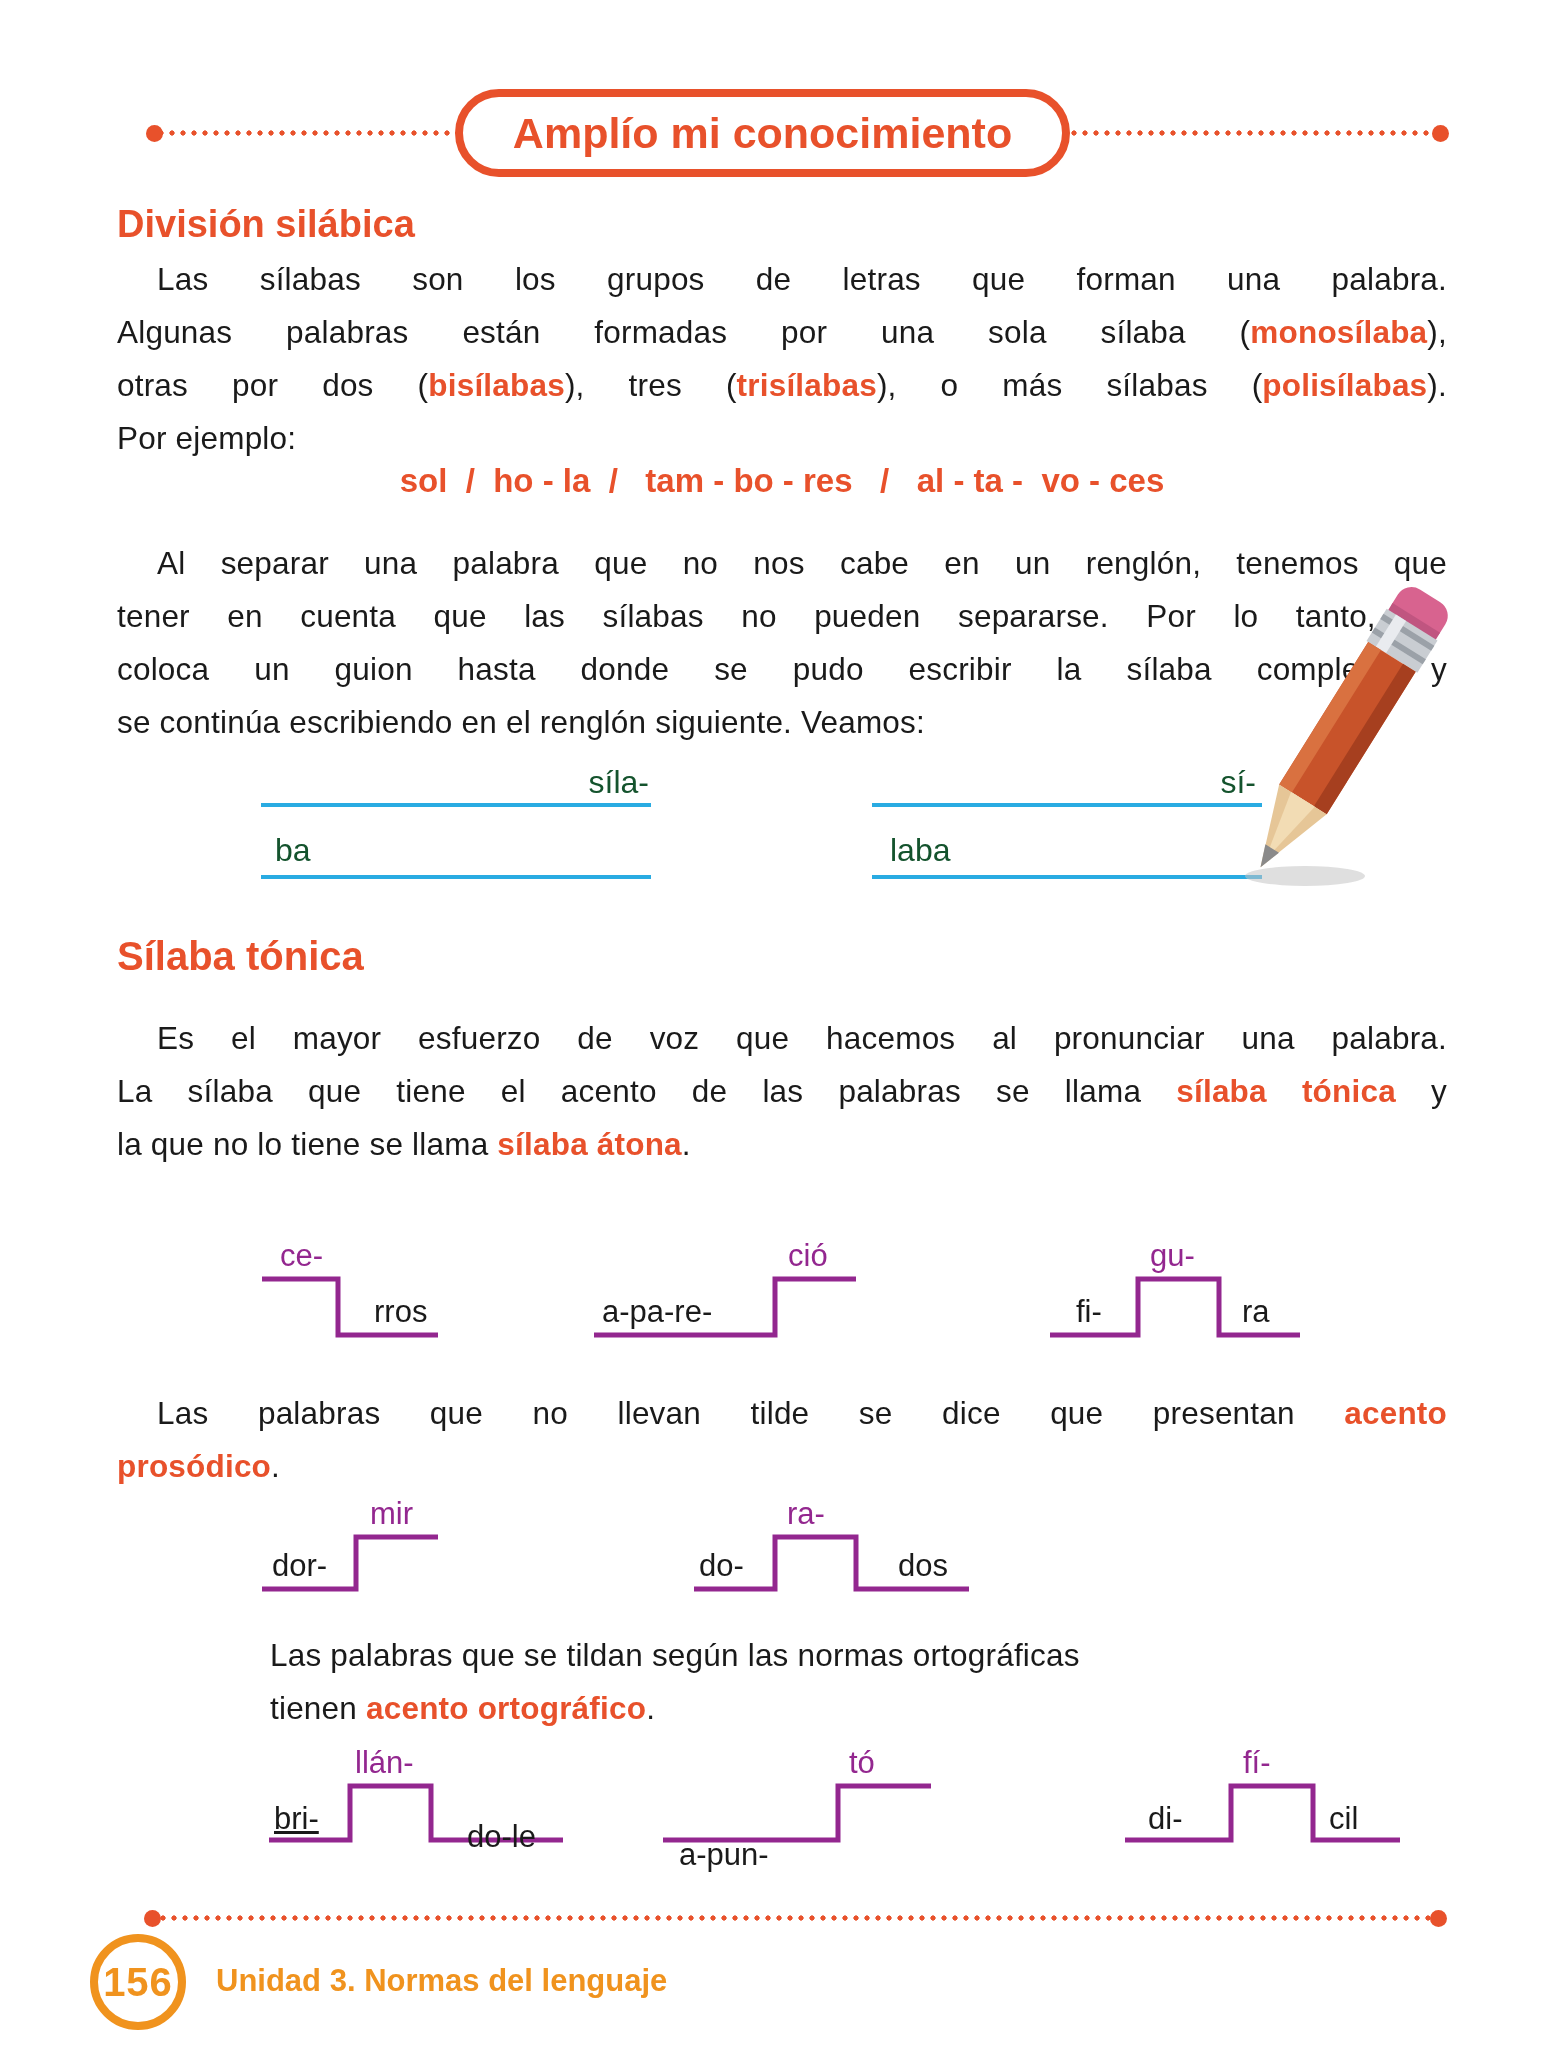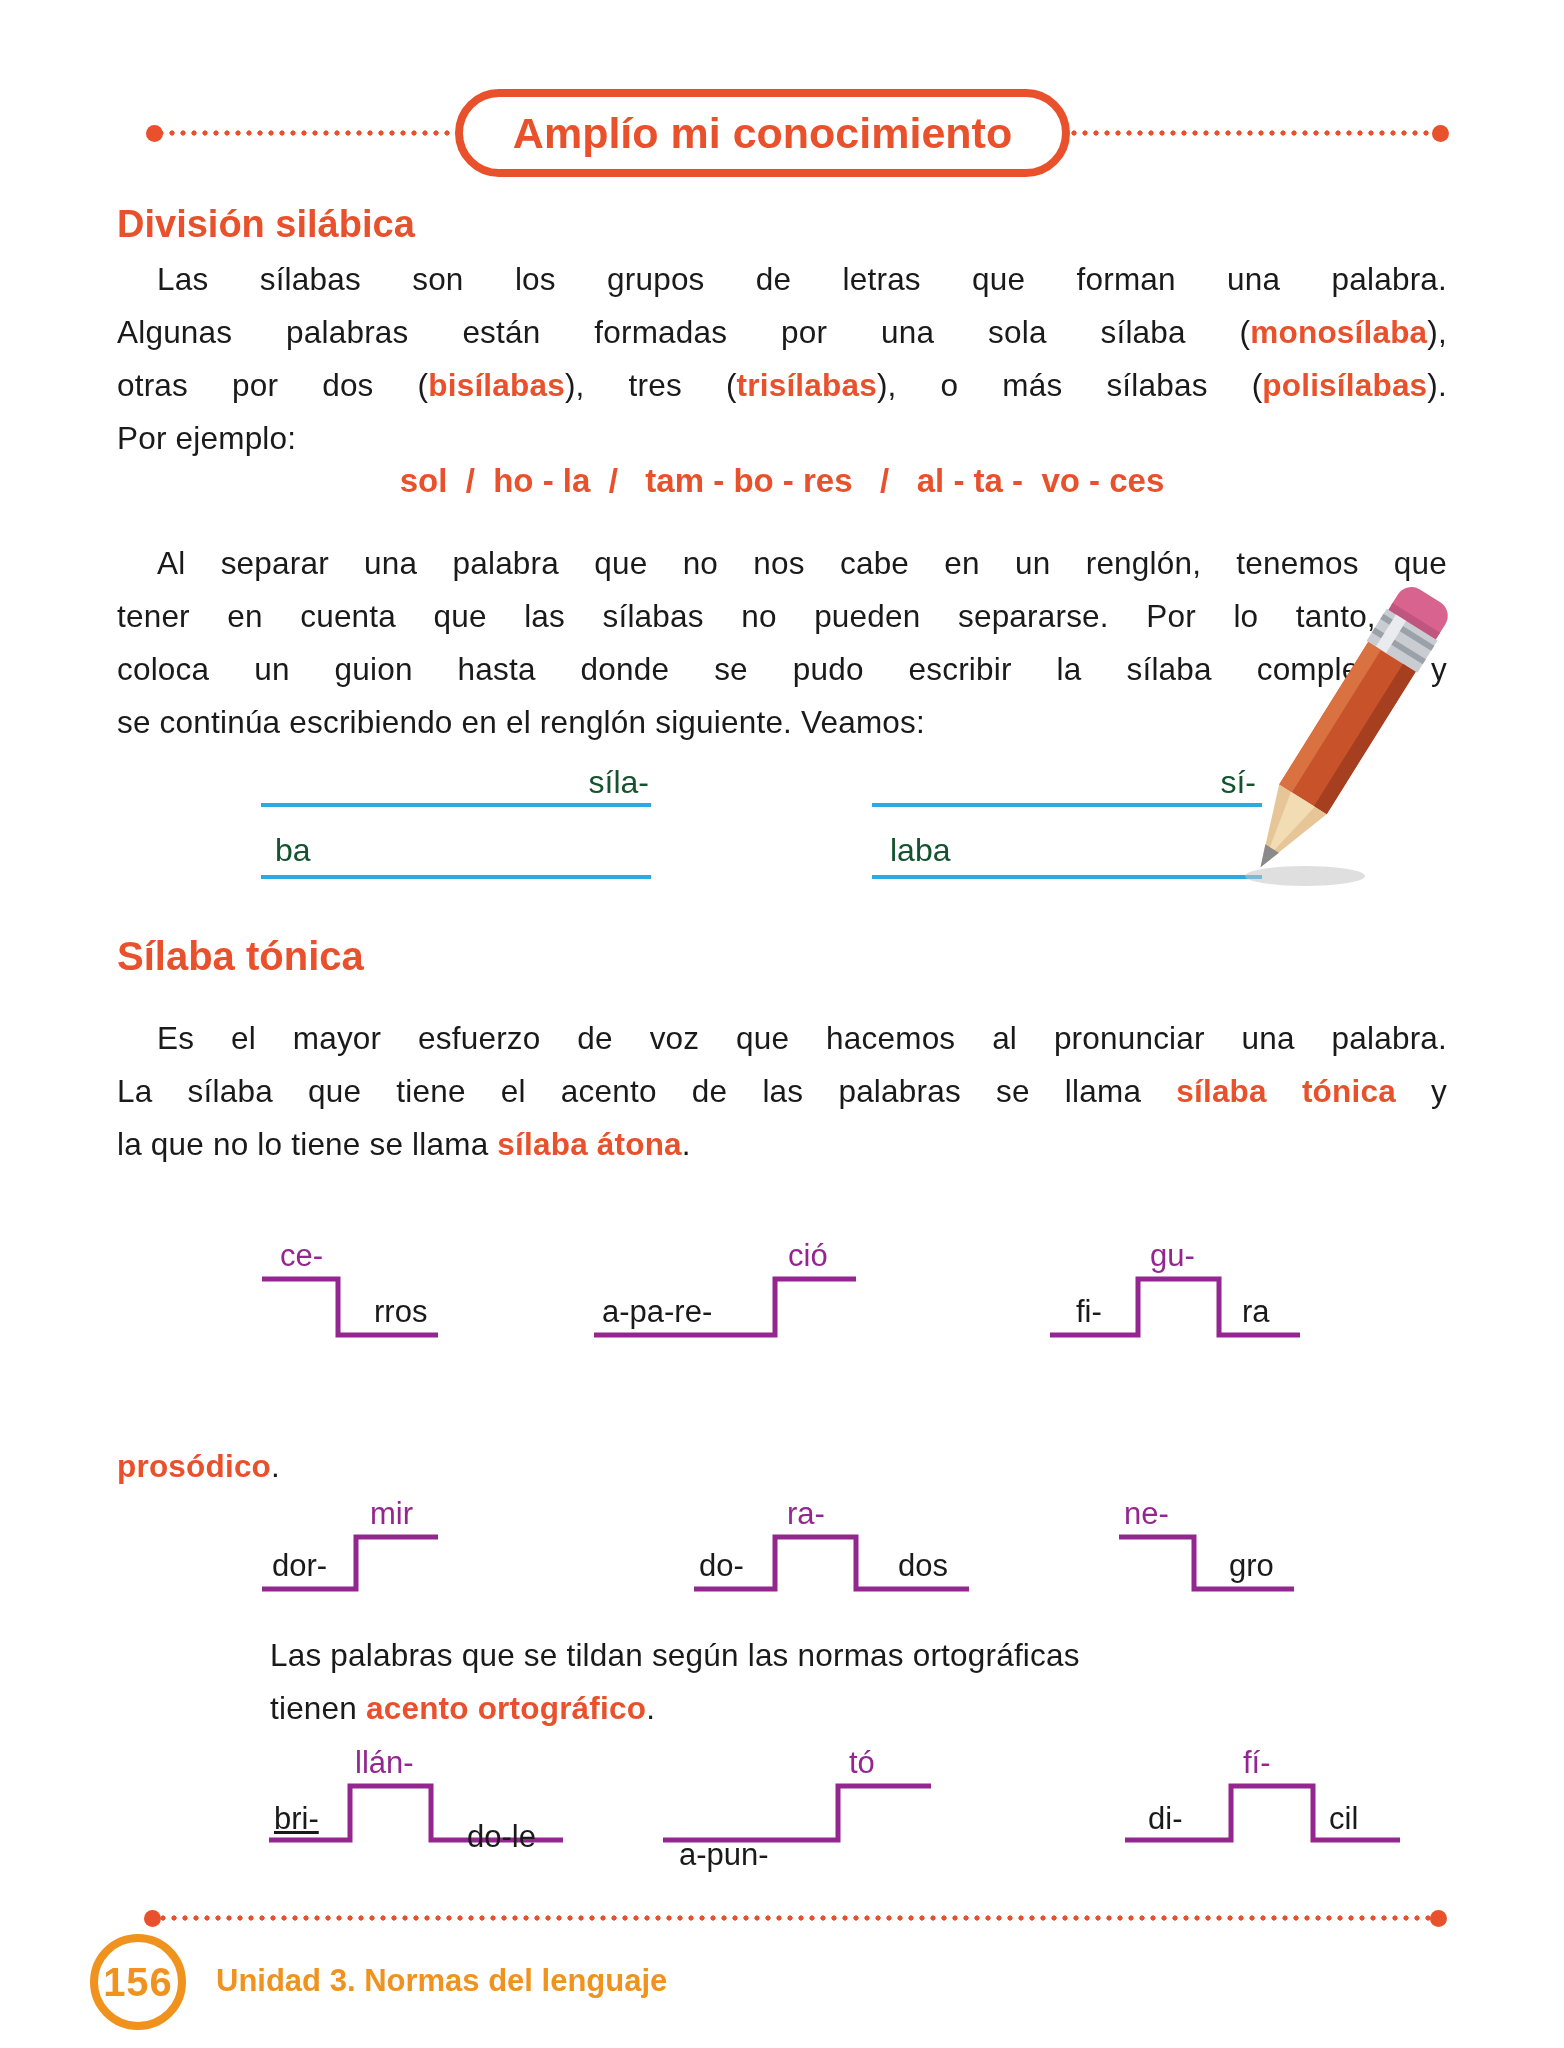--- a/index.html
+++ b/index.html
@@ -124,43 +124,37 @@
   </div>
   <div class="diag" style="left:1050px;top:1238px;width:255px;height:110px;">
     <svg width="255" height="110">
         <polyline points="0,97 88,97 88,41 169,41 169,97 250,97" fill="none" stroke="#93278F" stroke-width="5"></polyline>
       </svg>
     <span class="lab bk" style="left:26px;top:56px;">fi-</span>
     <span class="lab pu" style="left:100px;top:0;">gu-</span>
     <span class="lab bk" style="left:192px;top:56px;">ra</span>
   </div>
 
+  <div class="line just indent" style="top:1390px;"><span>Las palabras que no llevan tilde se dice que presentan </span><span class="ab">acento</span></div>
   <div class="line" style="top:1443px;"><span class="ab">prosódico</span><span>.</span></div>
 
   <div class="diag" style="left:262px;top:1496px;width:180px;height:100px;">
     <svg width="180" height="100">
         <polyline points="0,93 94,93 94,41 176,41" fill="none" stroke="#93278F" stroke-width="5"></polyline>
       </svg>
     <span class="lab bk" style="left:10px;top:52px;">dor-</span>
     <span class="lab pu" style="left:108px;top:0;">mir</span>
   </div>
   <div class="diag" style="left:694px;top:1496px;width:280px;height:100px;">
     <svg width="280" height="100">
         <polyline points="0,93 81,93 81,41 162,41 162,93 275,93" fill="none" stroke="#93278F" stroke-width="5"></polyline>
       </svg>
     <span class="lab bk" style="left:5px;top:52px;">do-</span>
     <span class="lab pu" style="left:93px;top:0;">ra-</span>
     <span class="lab bk" style="left:204px;top:52px;">dos</span>
-  </div>
-  <div class="diag" style="left:1119px;top:1496px;width:180px;height:100px;">
-    <svg width="180" height="100">
-        <polyline points="0,41 75,41 75,93 175,93" fill="none" stroke="#93278F" stroke-width="5"></polyline>
-      </svg>
-    <span class="lab pu" style="left:5px;top:0;">ne-</span>
-    <span class="lab bk" style="left:110px;top:52px;">gro</span>
   </div>
 
   <div class="line" style="left:270px;width:1180px;top:1632px;"><span>Las palabras que se tildan según las normas ortográficas</span></div>
   <div class="line" style="left:270px;width:1180px;top:1685px;"><span>tienen </span><span class="ab">acento ortográfico</span><span>.</span></div>
 
   <div class="diag" style="left:269px;top:1744px;width:295px;height:104px;">
     <svg width="295" height="104">
         <polyline points="0,96 81,96 81,42 162,42 162,96 294,96" fill="none" stroke="#93278F" stroke-width="5"></polyline>
       </svg>
     <span class="lab bk" style="left:5px;top:57px;text-decoration:underline;">bri-</span>

